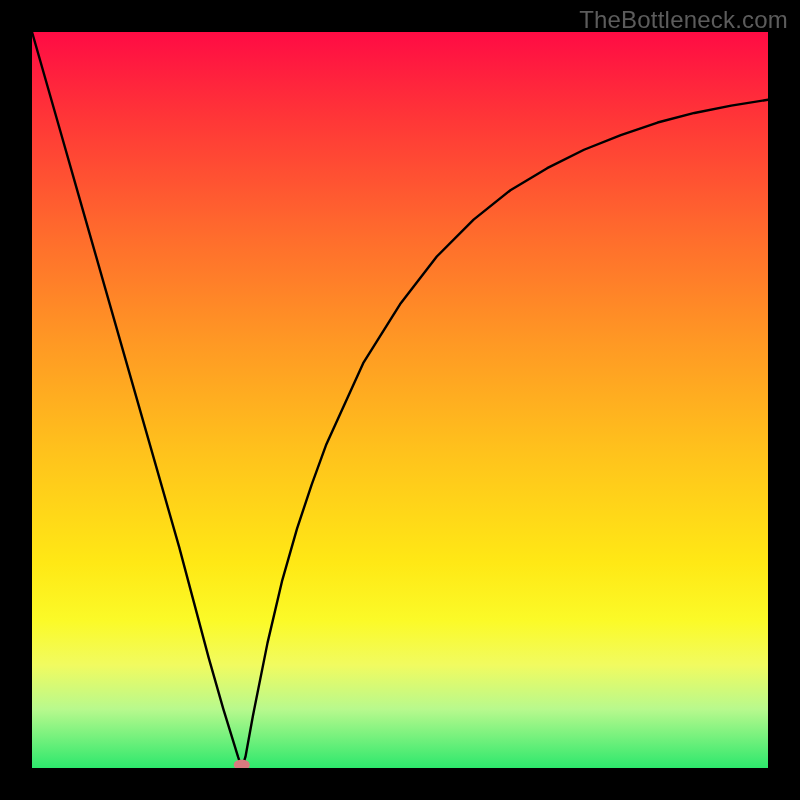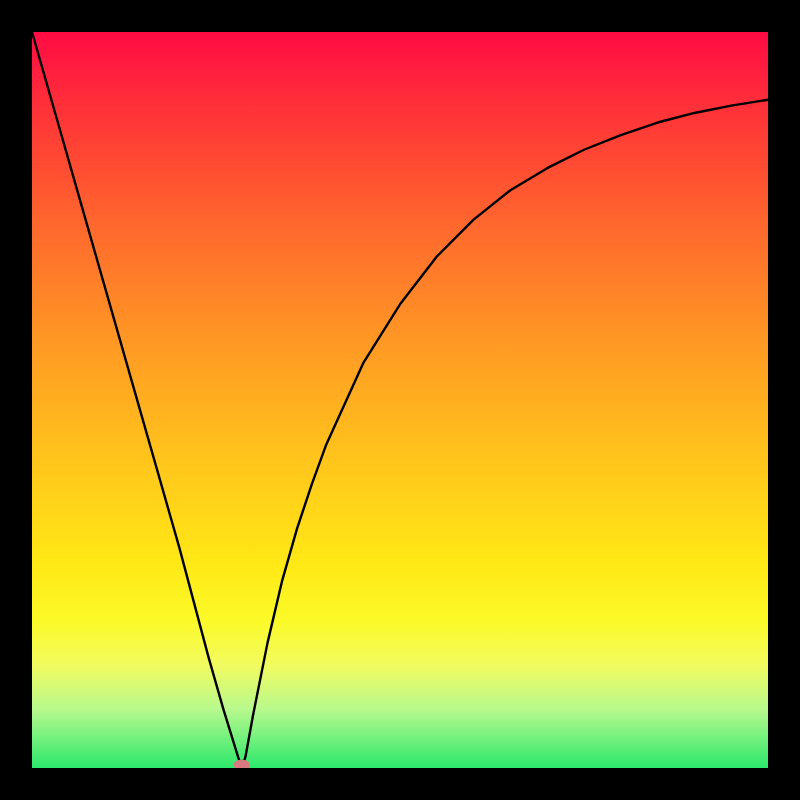--- a/index.html
+++ b/index.html
@@ -59,13 +59,14 @@
 
 <div class="frame">
 
   <div class="plot-area">
     <svg class="curve-svg" viewBox="0 0 736 736" preserveAspectRatio="none">
       <path id="curve-path" fill="none" stroke="#000" stroke-width="2.4" stroke-linejoin="round" stroke-linecap="round" d="M0.00 0.00 L14.72 51.52 L29.44 103.04 L44.16 154.56 L58.88 206.08 L73.60 257.60 L88.32 309.12 L103.04 360.64 L117.76 412.16 L132.48 463.68 L147.20 515.20 L161.92 570.40 L176.64 625.60 L191.36 677.12 L206.08 724.96 L209.76 736.00 L213.44 724.96 L220.80 684.48 L235.52 610.88 L250.24 548.32 L264.96 496.80 L279.68 452.64 L294.40 412.16 L331.20 331.20 L368.00 272.32 L404.80 224.48 L441.60 187.68 L478.40 158.24 L515.20 136.16 L552.00 117.76 L588.80 103.04 L625.60 90.53 L662.40 80.96 L699.20 73.60 L736.00 67.71"></path>
       <ellipse id="min-marker" rx="8" ry="5.5" fill="#d87a7f" stroke="none" cx="209.76" cy="733.00"></ellipse>
     </svg>
   </div>
 
+  <div class="watermark">TheBottleneck.com</div>
 </div>
 
 </body></html>

